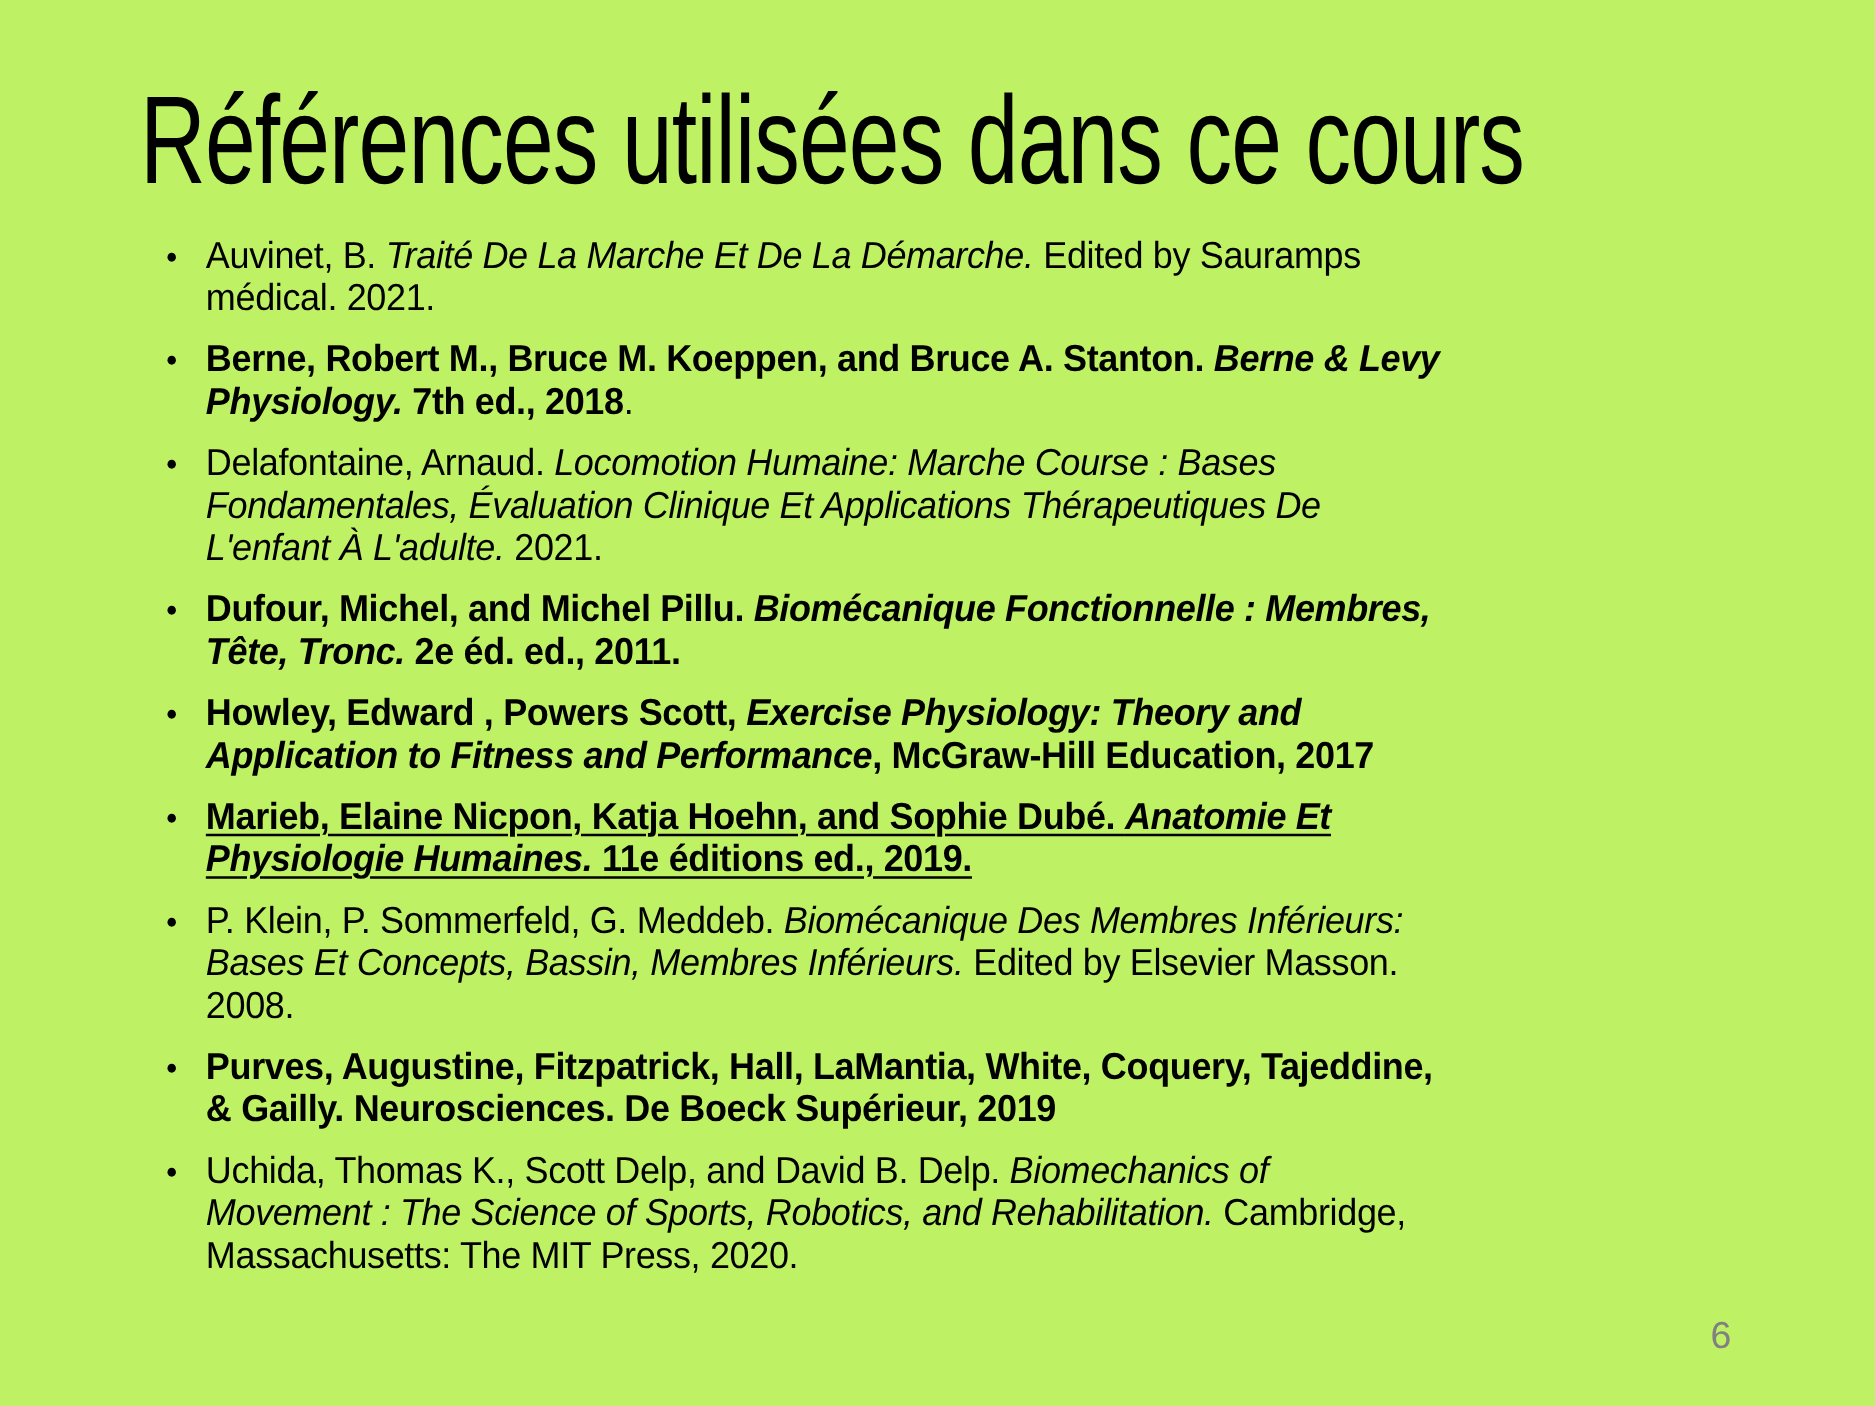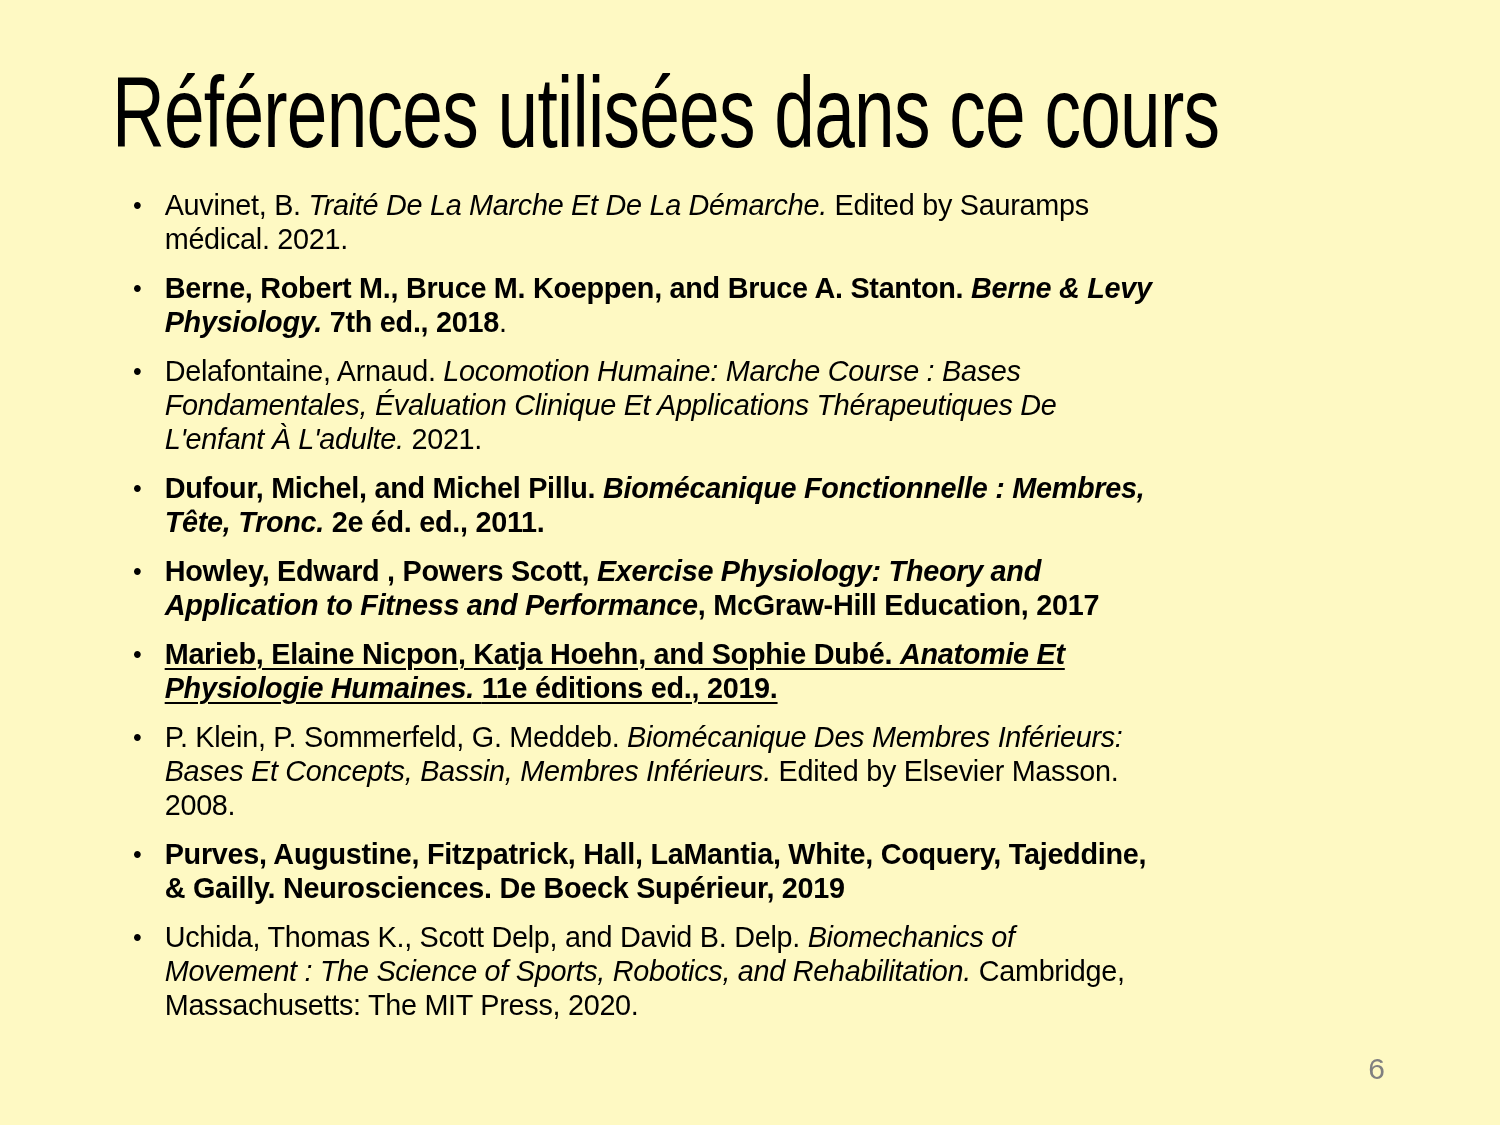--- a/index.html
+++ b/index.html
@@ -68,21 +68,21 @@
     right: 115px;
     top: 1052px;
     font-size: 30px;
     line-height: 34px;
     font-weight: 400;
   }
 </style>
 </head>
 <body>
 
-<div class="slide" style="background: #fef9c3; color: rgb(0, 0, 0);">
+<div class="slide" style="background: #bef264; color: rgb(0, 0, 0);">
   <div class="title">Références utilisées dans ce cours</div>
 
   <div class="refs">
       <div class="ref"><span class="bullet">•</span><span class="run regular">Auvinet, B. </span><span class="run italic">Traité De La Marche Et De La Démarche.</span><span class="run regular"> Edited by Sauramps
 médical. 2021.</span></div>
       <div class="ref"><span class="bullet">•</span><span class="run bold">Berne, Robert M., Bruce M. Koeppen, and Bruce A. Stanton. </span><span class="run bold-italic">Berne &amp; Levy
 Physiology. </span><span class="run bold">7th ed., 2018</span><span class="run regular">.</span></div>
       <div class="ref"><span class="bullet">•</span><span class="run regular">Delafontaine, Arnaud. </span><span class="run italic">Locomotion Humaine: Marche Course : Bases
 Fondamentales, Évaluation Clinique Et Applications Thérapeutiques De
 L'enfant À L'adulte.</span><span class="run regular"> 2021.</span></div>

